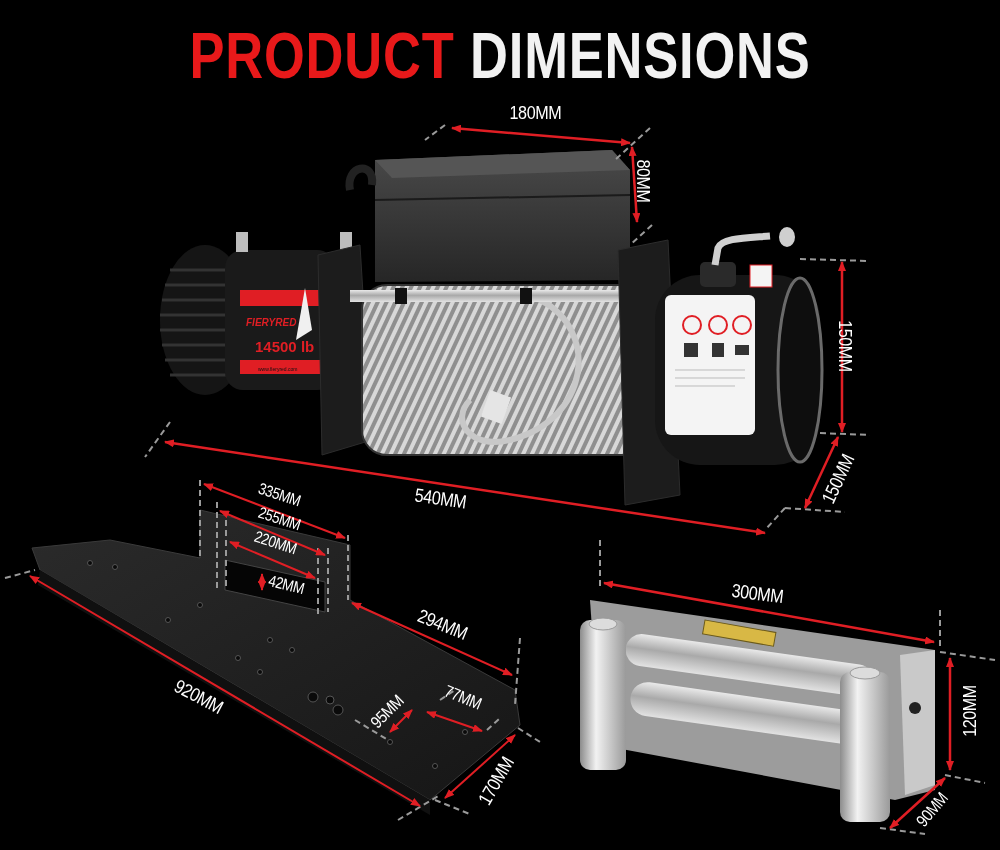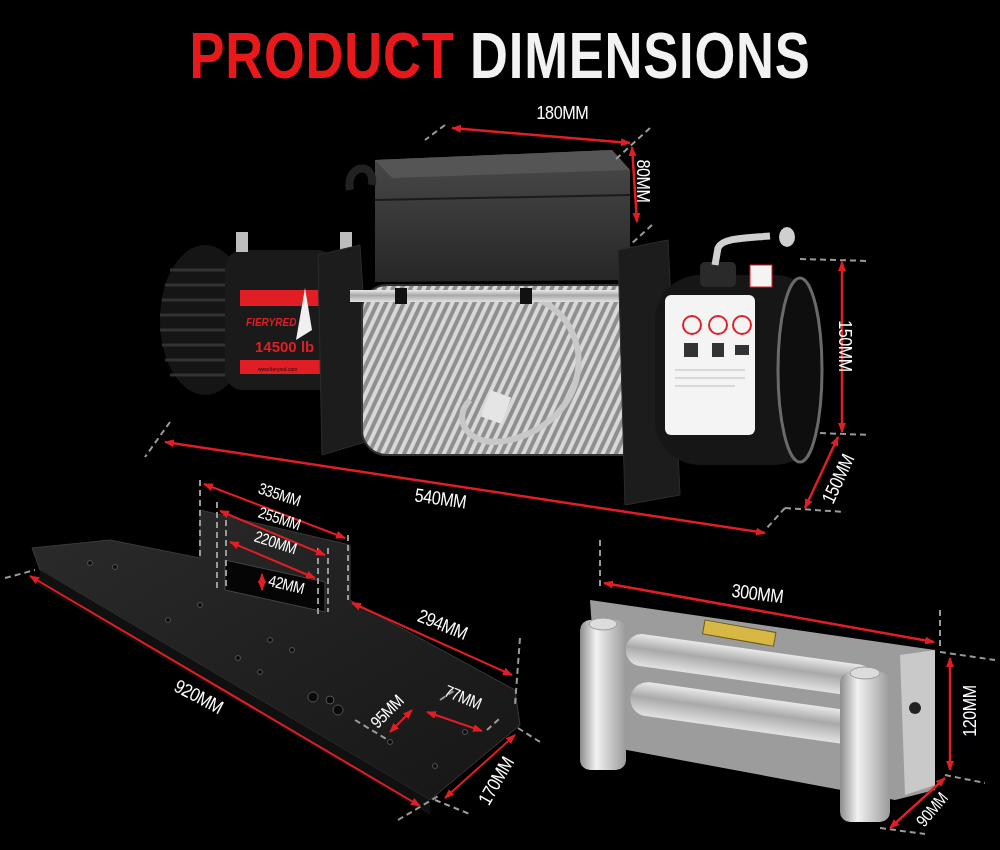--- a/index.html
+++ b/index.html
@@ -205,21 +205,21 @@
     <line x1="940" y1="610" x2="940" y2="650" stroke="#9a9a9a" stroke-width="2" stroke-dasharray="6,4"></line>
     <line x1="604" y1="583" x2="934" y2="642" stroke="#e01e24" stroke-width="2.5" marker-start="url(#ah)" marker-end="url(#ah)"></line>
     <line x1="940" y1="652" x2="995" y2="660" stroke="#9a9a9a" stroke-width="2" stroke-dasharray="6,4"></line>
     <line x1="945" y1="775" x2="985" y2="783" stroke="#9a9a9a" stroke-width="2" stroke-dasharray="6,4"></line>
     <line x1="950" y1="658" x2="950" y2="770" stroke="#e01e24" stroke-width="2.5" marker-start="url(#ah)" marker-end="url(#ah)"></line>
     <line x1="880" y1="828" x2="925" y2="834" stroke="#9a9a9a" stroke-width="2" stroke-dasharray="6,4"></line>
     <line x1="945" y1="778" x2="890" y2="828" stroke="#e01e24" stroke-width="2.5" marker-start="url(#ah)" marker-end="url(#ah)"></line>
   </g>
 </svg>
 
-<div class="dim" style="left:532px;top:102px;"><span>180MM</span></div>
+<div class="dim" style="left:505px;top:102px;"><span>180MM</span></div>
 <div class="dim" style="left:618px;top:170px;transform:rotate(90deg);"><span>80MM</span></div>
 <div class="dim" style="left:815px;top:335px;transform:rotate(90deg);"><span>150MM</span></div>
 <div class="dim" style="left:808px;top:468px;transform:rotate(-65deg);"><span>150MM</span></div>
 <div class="dim" style="left:410px;top:488px;transform:rotate(8deg);"><span>540MM</span></div>
 
 <div class="dim" style="left:254px;top:486px;font-size:16px;transform:rotate(18deg);"><span>335MM</span></div>
 <div class="dim" style="left:254px;top:510px;font-size:16px;transform:rotate(18deg);"><span>255MM</span></div>
 <div class="dim" style="left:250px;top:534px;font-size:16px;transform:rotate(18deg);"><span>220MM</span></div>
 <div class="dim" style="left:265px;top:576px;font-size:16px;transform:rotate(14deg);"><span>42MM</span></div>
 <div class="dim" style="left:412px;top:614px;transform:rotate(22deg);"><span>294MM</span></div>

